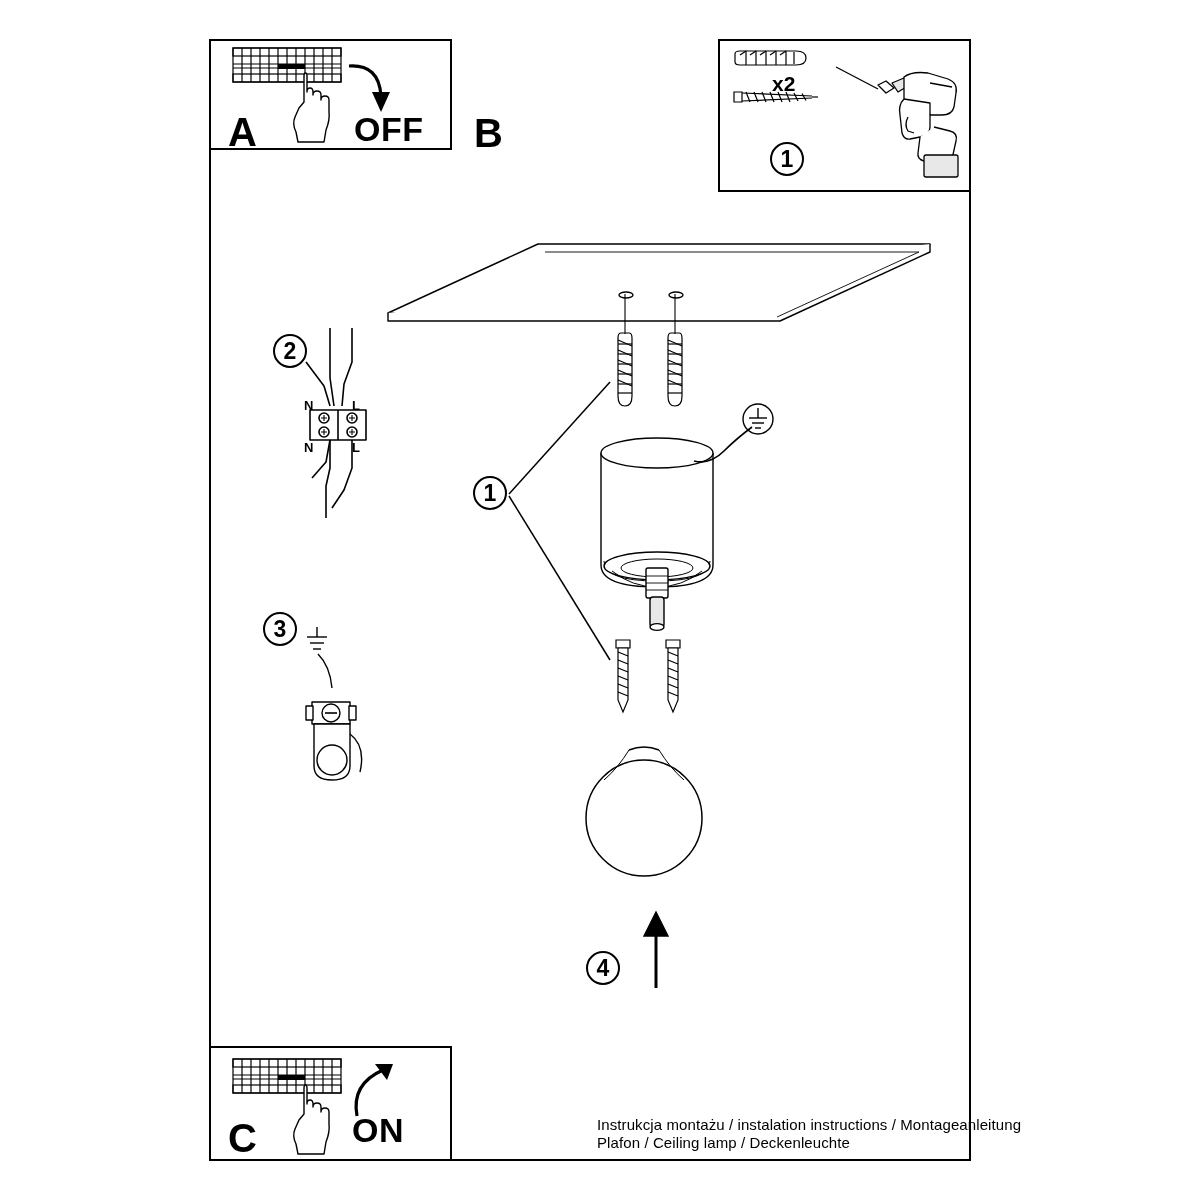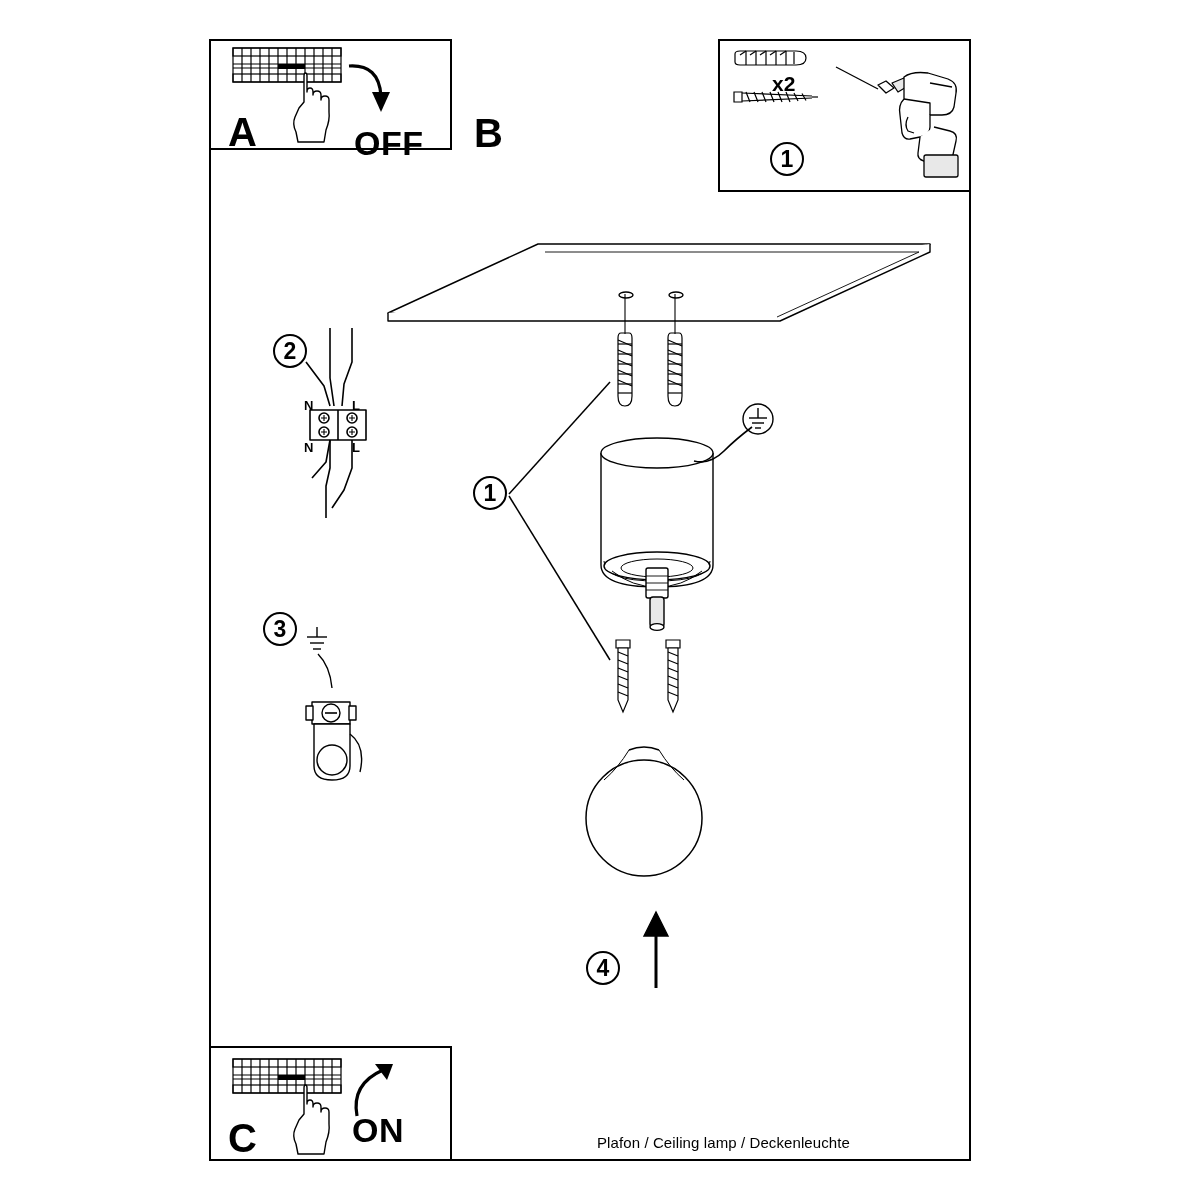--- a/index.html
+++ b/index.html
@@ -119,21 +119,21 @@
   </div>
 
   <div class="sv" style="left:345px; top:62px;">
     <svg width="48" height="56" viewBox="0 0 48 56">
       <path d="M4 4 Q34 2 36 34" fill="none" stroke="#000" stroke-width="3.2"></path>
       <path d="M36 50 L27 30 L45 30 Z" fill="#000"></path>
     </svg>
   </div>
 
   <div class="step-letter" style="left:228px; top:112px;">A</div>
-  <div class="onoff" style="left:354px; top:124px;">OFF</div>
+  <div class="onoff" style="left:354px; top:110px;">OFF</div>
 
   <div class="frame-line hline" style="left:718px; top:190px; width:253px;"></div>
   <div class="frame-line vline" style="left:718px; top:39px; height:151px;"></div>
 
   <div class="step-letter" style="left:474px; top:113px;">B</div>
 
   <div class="sv" style="left:732px; top:46px;">
     <svg width="78" height="24" viewBox="0 0 78 24">
       <g fill="none" stroke="#000" stroke-width="1.2">
         <path d="M3 8 L3 16 Q3 19 8 19 L64 19 Q74 19 74 12 Q74 5 64 5 L8 5 Q3 5 3 8 Z"></path>
@@ -421,15 +421,16 @@
   <div class="sv" style="left:343px; top:1058px;">
     <svg width="54" height="62" viewBox="0 0 54 62">
       <path d="M14 58 Q8 26 40 12" fill="none" stroke="#000" stroke-width="3.2"></path>
       <path d="M50 6 L32 6 L44 22 Z" fill="#000"></path>
     </svg>
   </div>
 
   <div class="step-letter" style="left:228px; top:1118px;">C</div>
   <div class="onoff" style="left:352px; top:1111px;text-align:right;">ON</div>
 
+  <div class="footer" style="left:597px; top:1113px;">Instrukcja montażu / instalation instructions / Montageanleitung</div>
   <div class="footer" style="left:597px; top:1131px;text-align:center;">Plafon / Ceiling lamp / Deckenleuchte</div>
 
 </div>
 
 </body></html>

